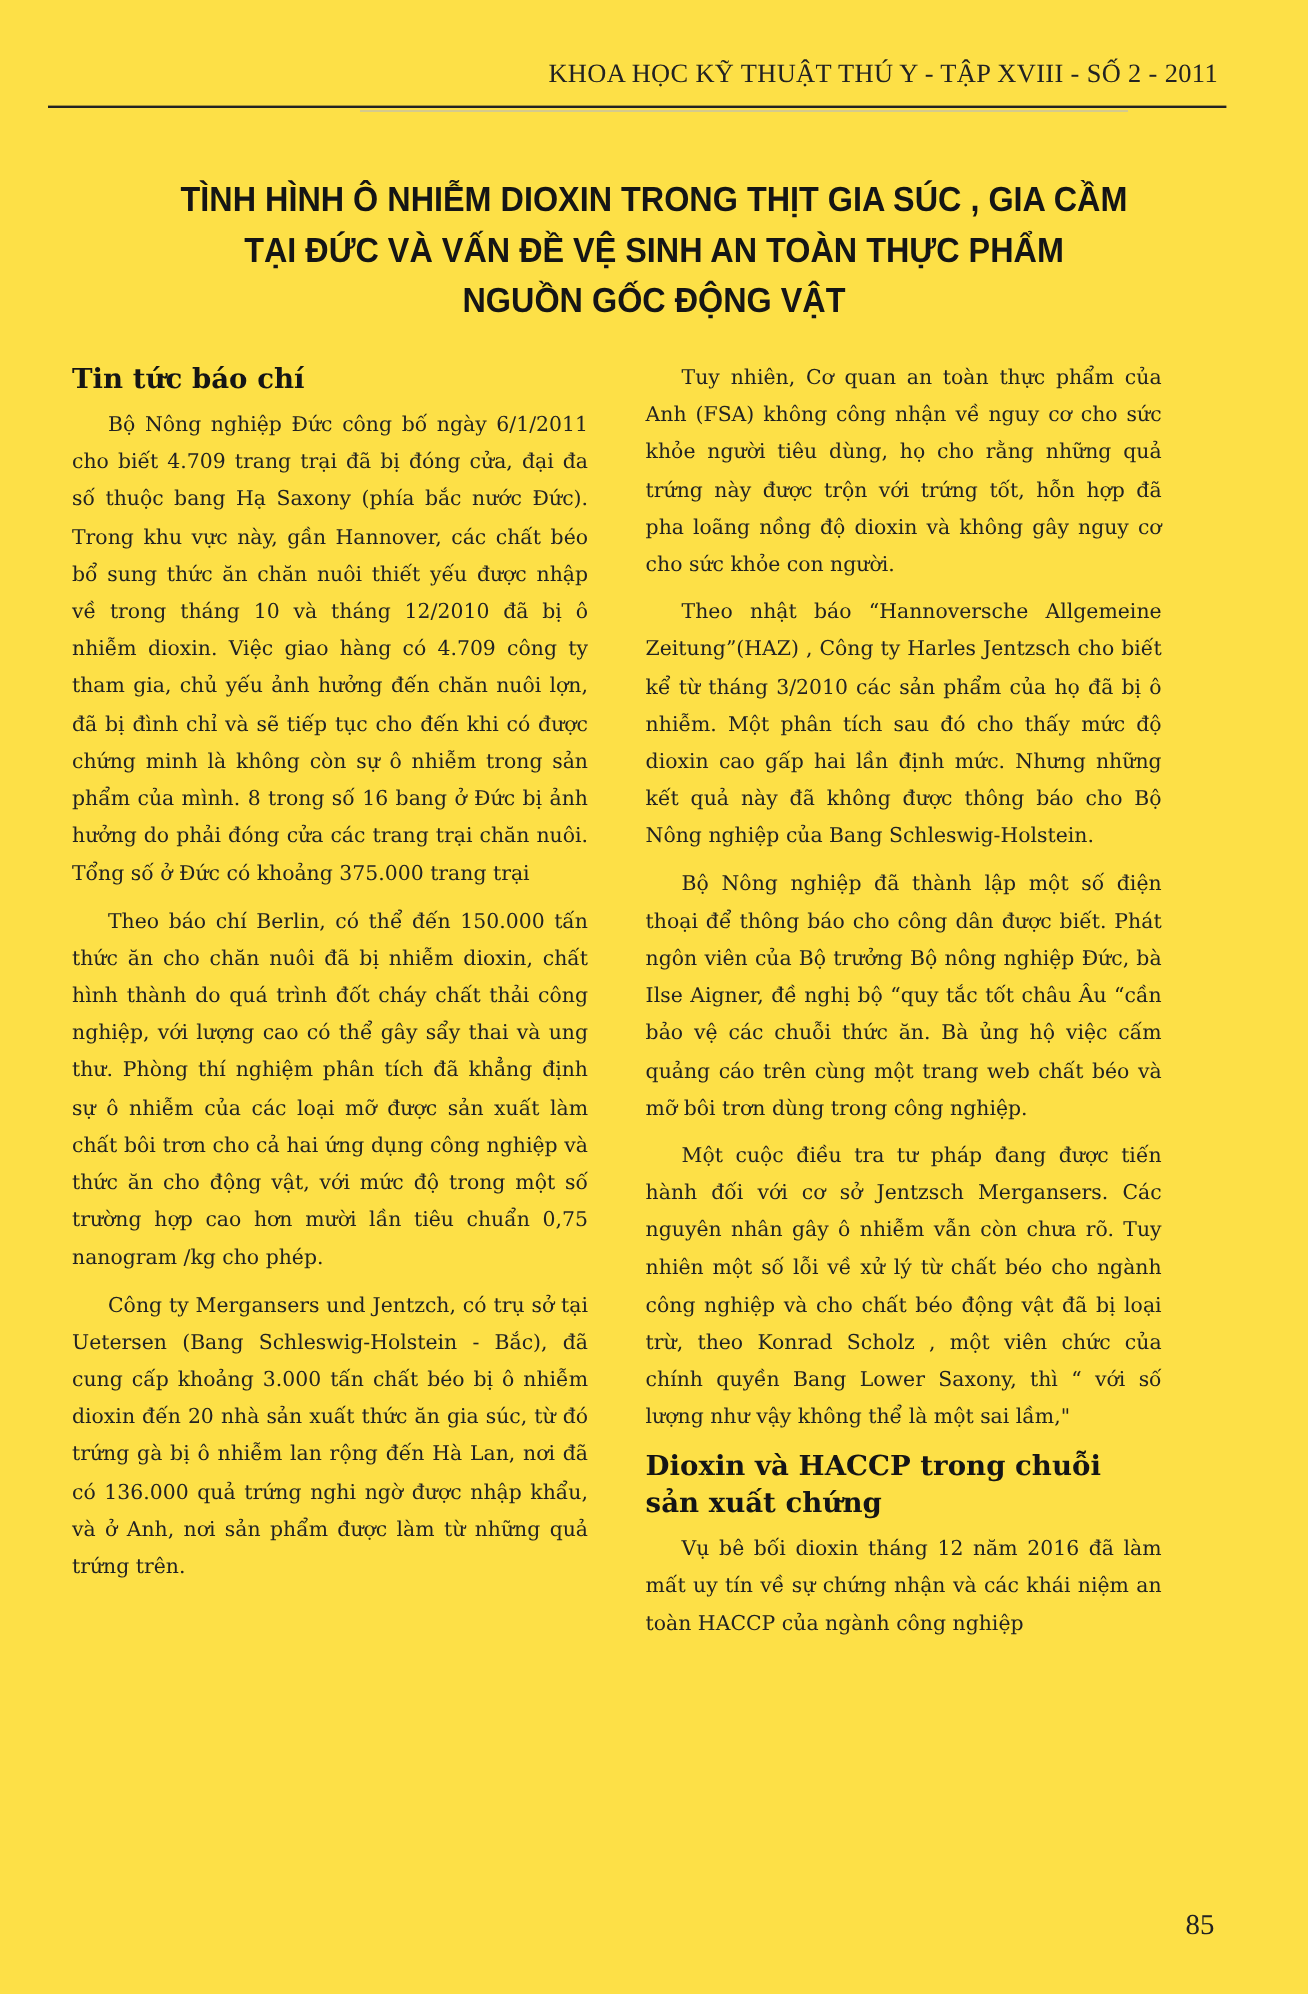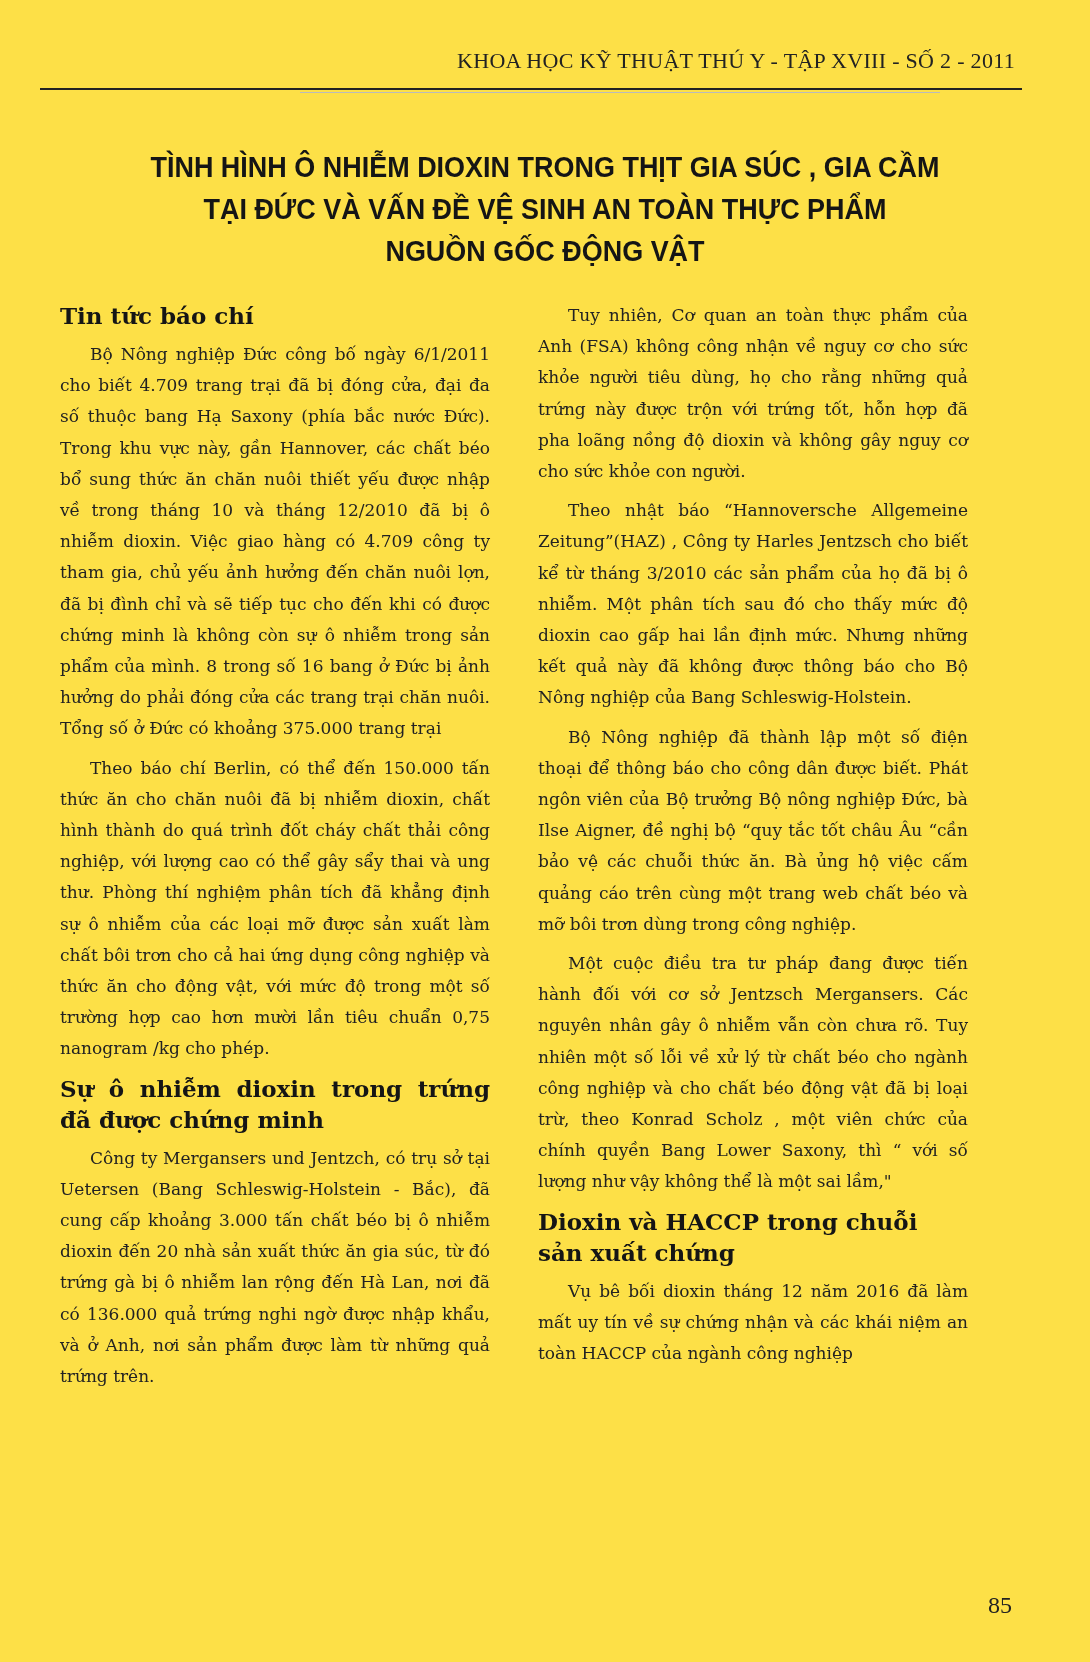--- a/index.html
+++ b/index.html
@@ -53,21 +53,20 @@
   <div class="title">
     <div>TÌNH HÌNH Ô NHIỄM DIOXIN TRONG THỊT GIA SÚC , GIA CẦM</div>
     <div>TẠI ĐỨC VÀ VẤN ĐỀ VỆ SINH AN TOÀN THỰC PHẨM</div>
     <div>NGUỒN GỐC ĐỘNG VẬT</div>
   </div>
 
   <div class="col left">
     <h3>Tin tức báo chí</h3>
     <p>Bộ Nông nghiệp Đức công bố ngày 6/1/2011 cho biết 4.709 trang trại đã bị đóng cửa, đại đa số thuộc bang Hạ Saxony (phía bắc nước Đức). Trong khu vực này, gần Hannover, các chất béo bổ sung thức ăn chăn nuôi thiết yếu được nhập về trong tháng 10 và tháng 12/2010 đã bị ô nhiễm dioxin. Việc giao hàng có 4.709 công ty tham gia, chủ yếu ảnh hưởng đến chăn nuôi lợn, đã bị đình chỉ và sẽ tiếp tục cho đến khi có được chứng minh là không còn sự ô nhiễm trong sản phẩm của mình. 8 trong số 16 bang ở Đức bị ảnh hưởng do phải đóng cửa các trang trại chăn nuôi. Tổng số ở Đức có khoảng 375.000 trang trại</p>
     <p>Theo báo chí Berlin, có thể đến 150.000 tấn thức ăn cho chăn nuôi đã bị nhiễm dioxin, chất hình thành do quá trình đốt cháy chất thải công nghiệp, với lượng cao có thể gây sẩy thai và ung thư. Phòng thí nghiệm phân tích đã khẳng định sự ô nhiễm của các loại mỡ được sản xuất làm chất bôi trơn cho cả hai ứng dụng công nghiệp và thức ăn cho động vật, với mức độ trong một số trường hợp cao hơn mười lần tiêu chuẩn 0,75 nanogram /kg cho phép.</p>
-    <h3 class="justify">Sự ô nhiễm dioxin trong trứng đã được chứng minh</h3>
     <p>Công ty Mergansers und Jentzch, có trụ sở tại Uetersen (Bang Schleswig-Holstein - Bắc), đã cung cấp khoảng 3.000 tấn chất béo bị ô nhiễm dioxin đến 20 nhà sản xuất thức ăn gia súc, từ đó trứng gà bị ô nhiễm lan rộng đến Hà Lan, nơi đã có 136.000 quả trứng nghi ngờ được nhập khẩu, và ở Anh, nơi sản phẩm được làm từ những quả trứng trên.</p>
   </div>
 
   <div class="col right">
     <p>Tuy nhiên, Cơ quan an toàn thực phẩm của Anh (FSA) không công nhận về nguy cơ cho sức khỏe người tiêu dùng, họ cho rằng những quả trứng này được trộn với trứng tốt, hỗn hợp đã pha loãng nồng độ dioxin và không gây nguy cơ cho sức khỏe con người.</p>
     <p>Theo nhật báo “Hannoversche Allgemeine Zeitung”(HAZ) , Công ty Harles Jentzsch cho biết kể từ tháng 3/2010 các sản phẩm của họ đã bị ô nhiễm. Một phân tích sau đó cho thấy mức độ dioxin cao gấp hai lần định mức. Nhưng những kết quả này đã không được thông báo cho Bộ Nông nghiệp của Bang Schleswig-Holstein.</p>
     <p>Bộ Nông nghiệp đã thành lập một số điện thoại để thông báo cho công dân được biết. Phát ngôn viên của Bộ trưởng Bộ nông nghiệp Đức, bà Ilse Aigner, đề nghị bộ “quy tắc tốt châu Âu “cần bảo vệ các chuỗi thức ăn. Bà ủng hộ việc cấm quảng cáo trên cùng một trang web chất béo và mỡ bôi trơn dùng trong công nghiệp.</p>
     <p>Một cuộc điều tra tư pháp đang được tiến hành đối với cơ sở Jentzsch Mergansers. Các nguyên nhân gây ô nhiễm vẫn còn chưa rõ. Tuy nhiên một số lỗi về xử lý từ chất béo cho ngành công nghiệp và cho chất béo động vật đã bị loại trừ, theo Konrad Scholz , một viên chức của chính quyền Bang Lower Saxony, thì “ với số lượng như vậy không thể là một sai lầm,"</p>
     <h3>Dioxin và HACCP trong chuỗi sản xuất chứng</h3>
     <p>Vụ bê bối dioxin tháng 12 năm 2016 đã làm mất uy tín về sự chứng nhận và các khái niệm an toàn HACCP của ngành công nghiệp</p>

